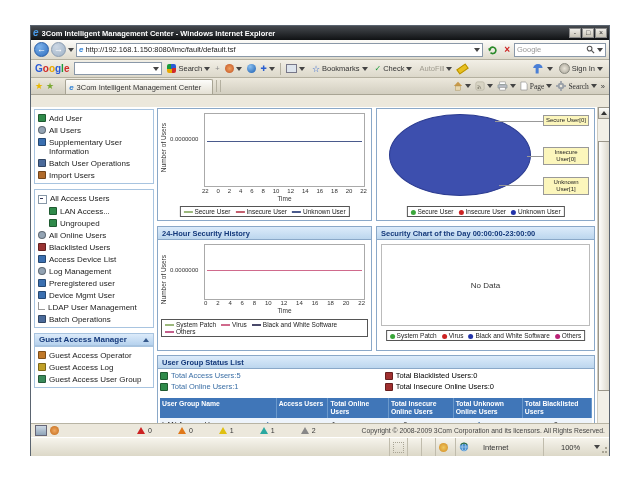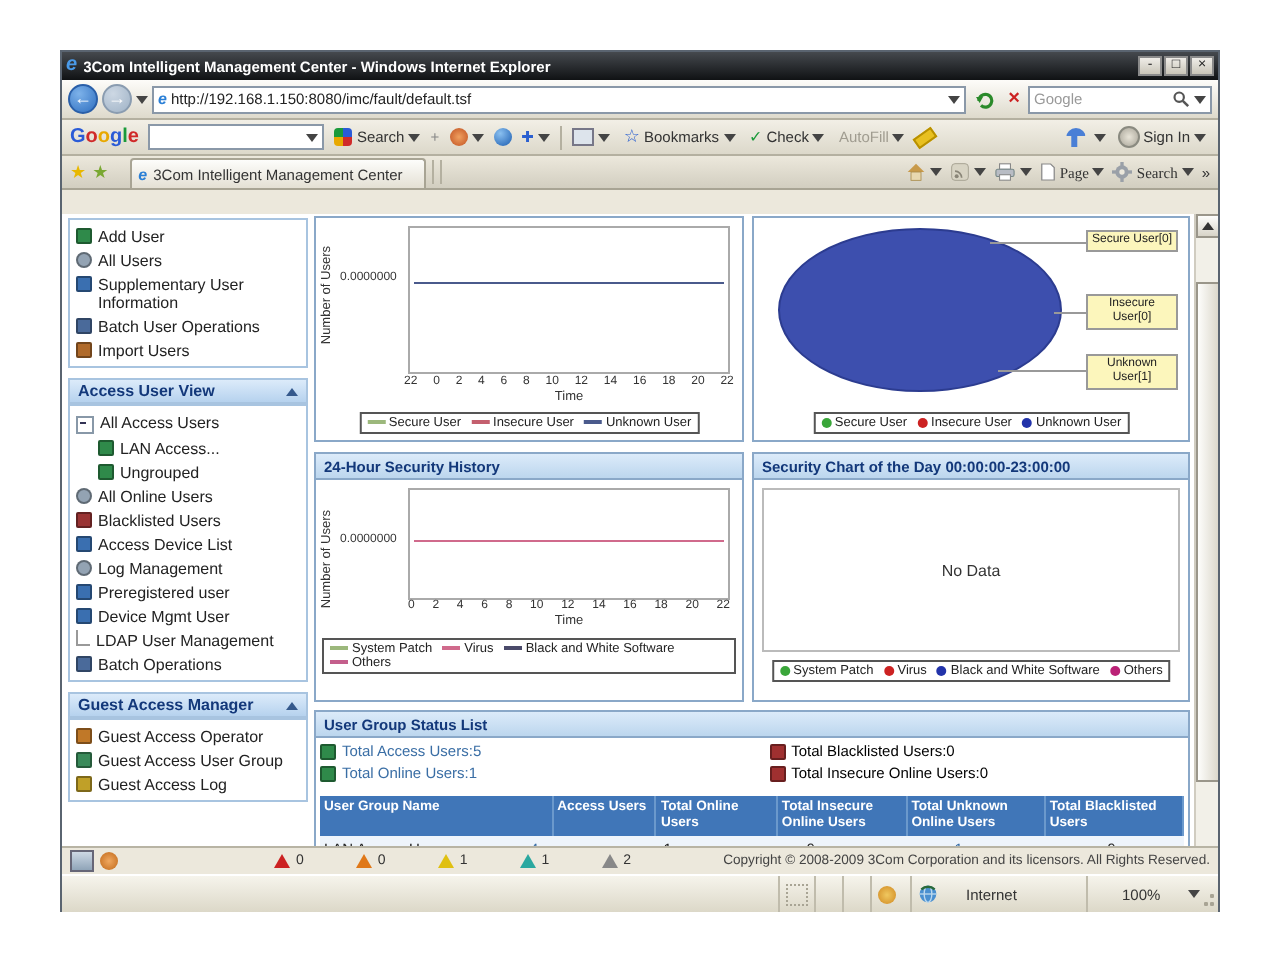--- a/index.html
+++ b/index.html
@@ -271,24 +271,20 @@
         <div class="sitem">
             <span class="ico" style="background:#4a6a9a;"></span>
             <span>Batch User Operations</span>
           </div>
         <div class="sitem">
             <span class="ico" style="background:#b06a2a;"></span>
             <span>Import Users</span>
           </div>
       </div>
 
-      <div class="shead">
-        <span>Access User View</span>
-          <span class="up"></span>
-      </div>
       <div class="sbox">
         <div class="sitem">
             <span class="exp"></span>
             <span>All Access Users</span>
           </div>
         <div class="sitem ind">
             <span class="ico" style="background:#2f8a4a;"></span>
             <span>LAN Access...</span>
           </div>
         <div class="sitem ind">
@@ -332,26 +328,26 @@
       <div class="shead">
         <span>Guest Access Manager</span>
           <span class="up"></span>
       </div>
       <div class="sbox">
         <div class="sitem">
             <span class="ico" style="background:#c07828;"></span>
             <span>Guest Access Operator</span>
           </div>
         <div class="sitem">
+            <span class="ico" style="background:#c0a028;"></span>
+            <span>Guest Access Log</span>
+          </div>
+        <div class="sitem">
             <span class="ico" style="background:#3a8a5a;"></span>
             <span>Guest Access User Group</span>
-          </div>
-        <div class="sitem">
-            <span class="ico" style="background:#c0a028;"></span>
-            <span>Guest Access Log</span>
           </div>
       </div>
     </div>
 
     <div class="main">
 
       <div class="panel" style="left:0;top:1px;width:215px;height:113px;">
         <span class="ylab" style="left:2px;top:14px;">Number of Users</span>
         <span class="ytick" style="left:12px;top:27px;">0.0000000</span>
         <div class="plot" style="left:46px;top:4px;right:6px;height:72px;">

